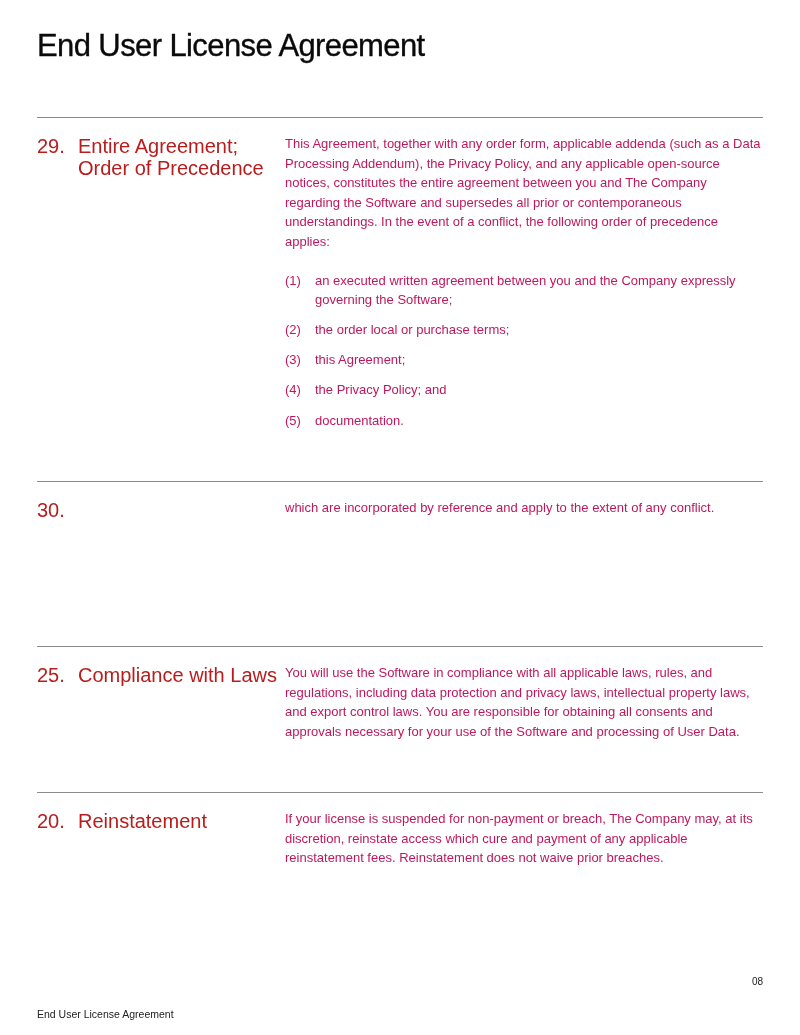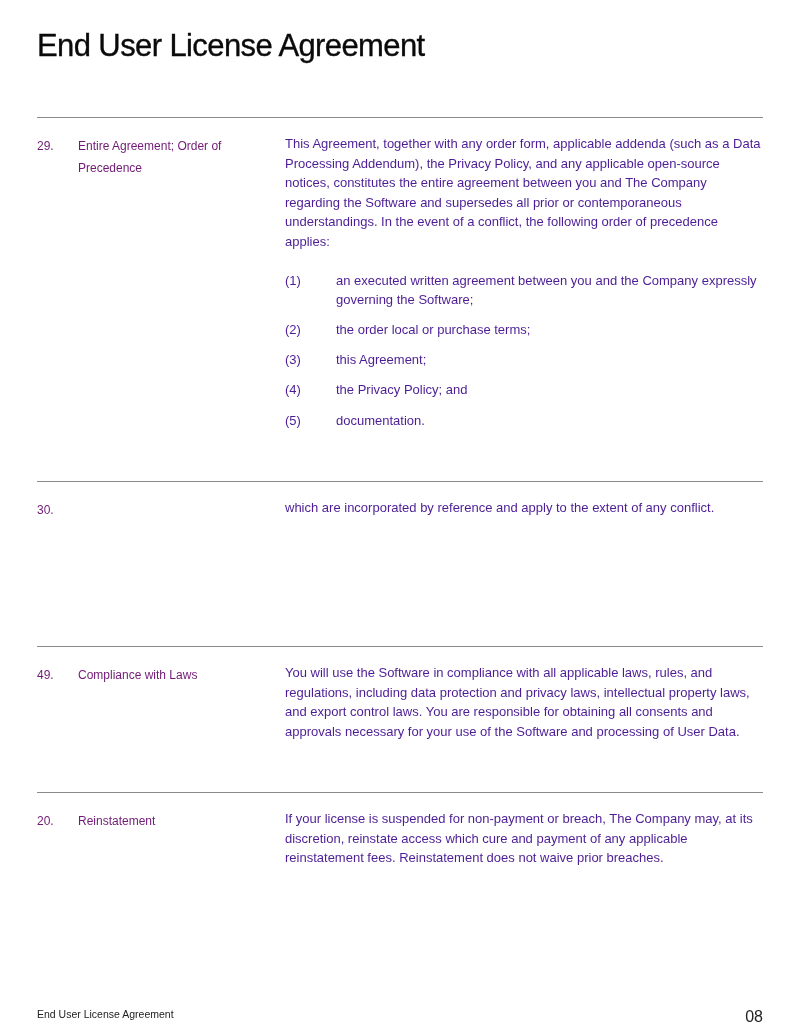--- a/index.html
+++ b/index.html
@@ -35,72 +35,71 @@
       height: 1px;
       background: #8a8a8a;
       width: 726px;
     }
     .sec-head {
       position: absolute;
       left: 0;
       top: 18px;
       width: 240px;
       display: flex;
-      font-size: 12px;
+      font-size: 20px;
       line-height: 22px;
-      color: #701a75;
+      color: #b91c1c;
     }
     .sec-num {
       width: 41px;
       flex: none;
     }
     .sec-title {
       flex: 1;
     }
     .sec-body {
       position: absolute;
       left: 248px;
       top: 17px;
       width: 480px;
       font-size: 13px;
       line-height: 19.6px;
-      color: #4c1d95;
+      color: #be185d;
     }
     .sec-body p {
       margin: 0;
     }
     .list {
       list-style: none;
       margin: 19px 0 0 0;
       padding: 0;
     }
     .list li {
       display: flex;
       margin-bottom: 10.5px;
     }
     .list .li-num {
       width: 30px;
       flex: none;
     }
     .list .li-text {
       flex: 1;
-      margin-left: 21px;
     }
     .footer-left {
       position: absolute;
       left: 37px;
       top: 1008px;
       font-size: 10.5px;
       color: #222;
     }
     .footer-right {
       position: absolute;
       right: 37px;
-      top: 1008px;
-      font-size: 16px;
+      top: 976px;
+      font-size: 10px;
       color: #222;
     }
   </style>
 </head>
 <body>
 
 <h1 class="page-title">End User License Agreement</h1>
 
 <div class="section" style="top:117px;">
   <div class="rule"></div>
@@ -141,21 +140,21 @@
     <span class="sec-num">30.</span>
   </div>
   <div class="sec-body">
     <p>which are incorporated by reference and apply to the extent of any conflict.</p>
   </div>
 </div>
 
 <div class="section" style="top:646px;">
   <div class="rule"></div>
   <div class="sec-head">
-    <span class="sec-num">49.</span>
+    <span class="sec-num">25.</span>
     <span class="sec-title">Compliance with Laws</span>
   </div>
   <div class="sec-body">
     <p>You will use the Software in compliance with all applicable laws, rules, and regulations, including data protection and privacy laws, intellectual property laws, and export control laws. You are responsible for obtaining all consents and approvals necessary for your use of the Software and processing of User Data.</p>
   </div>
 </div>
 
 <div class="section" style="top:792px;">
   <div class="rule"></div>
   <div class="sec-head">

